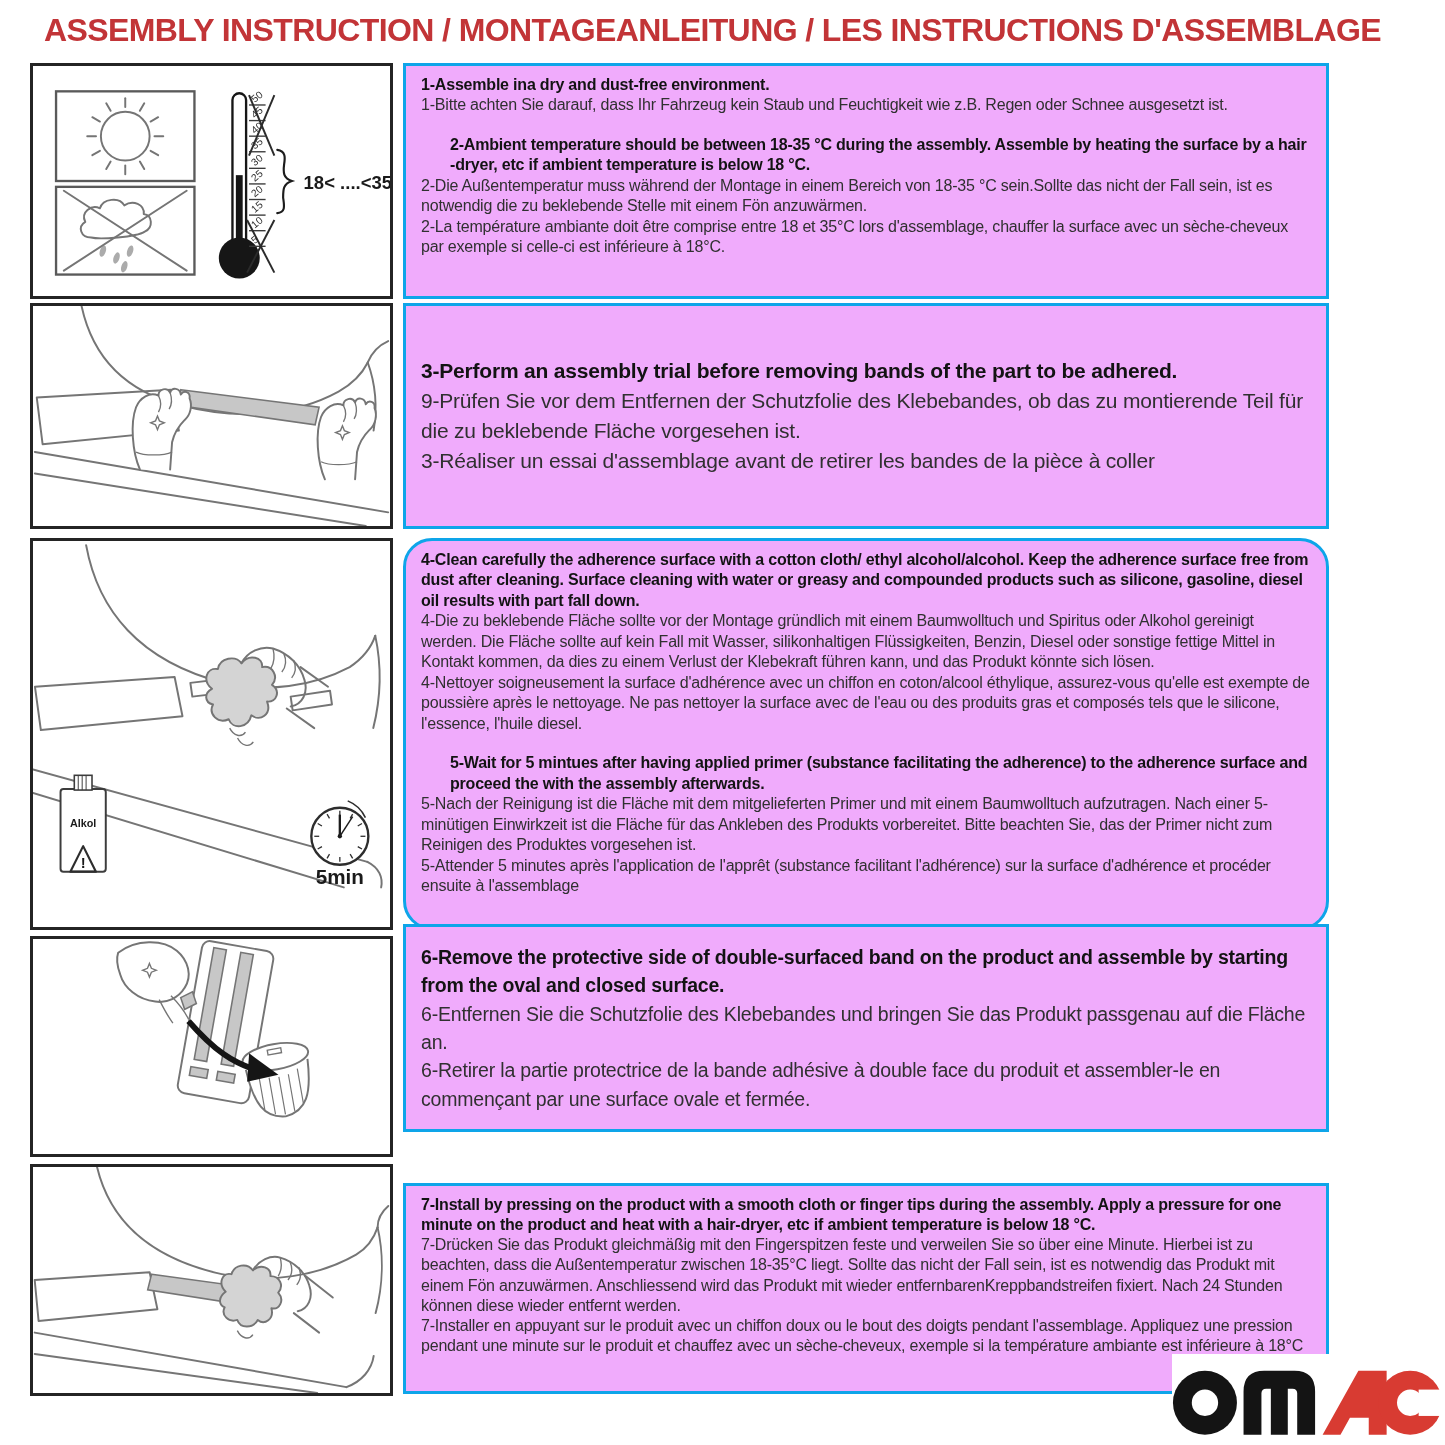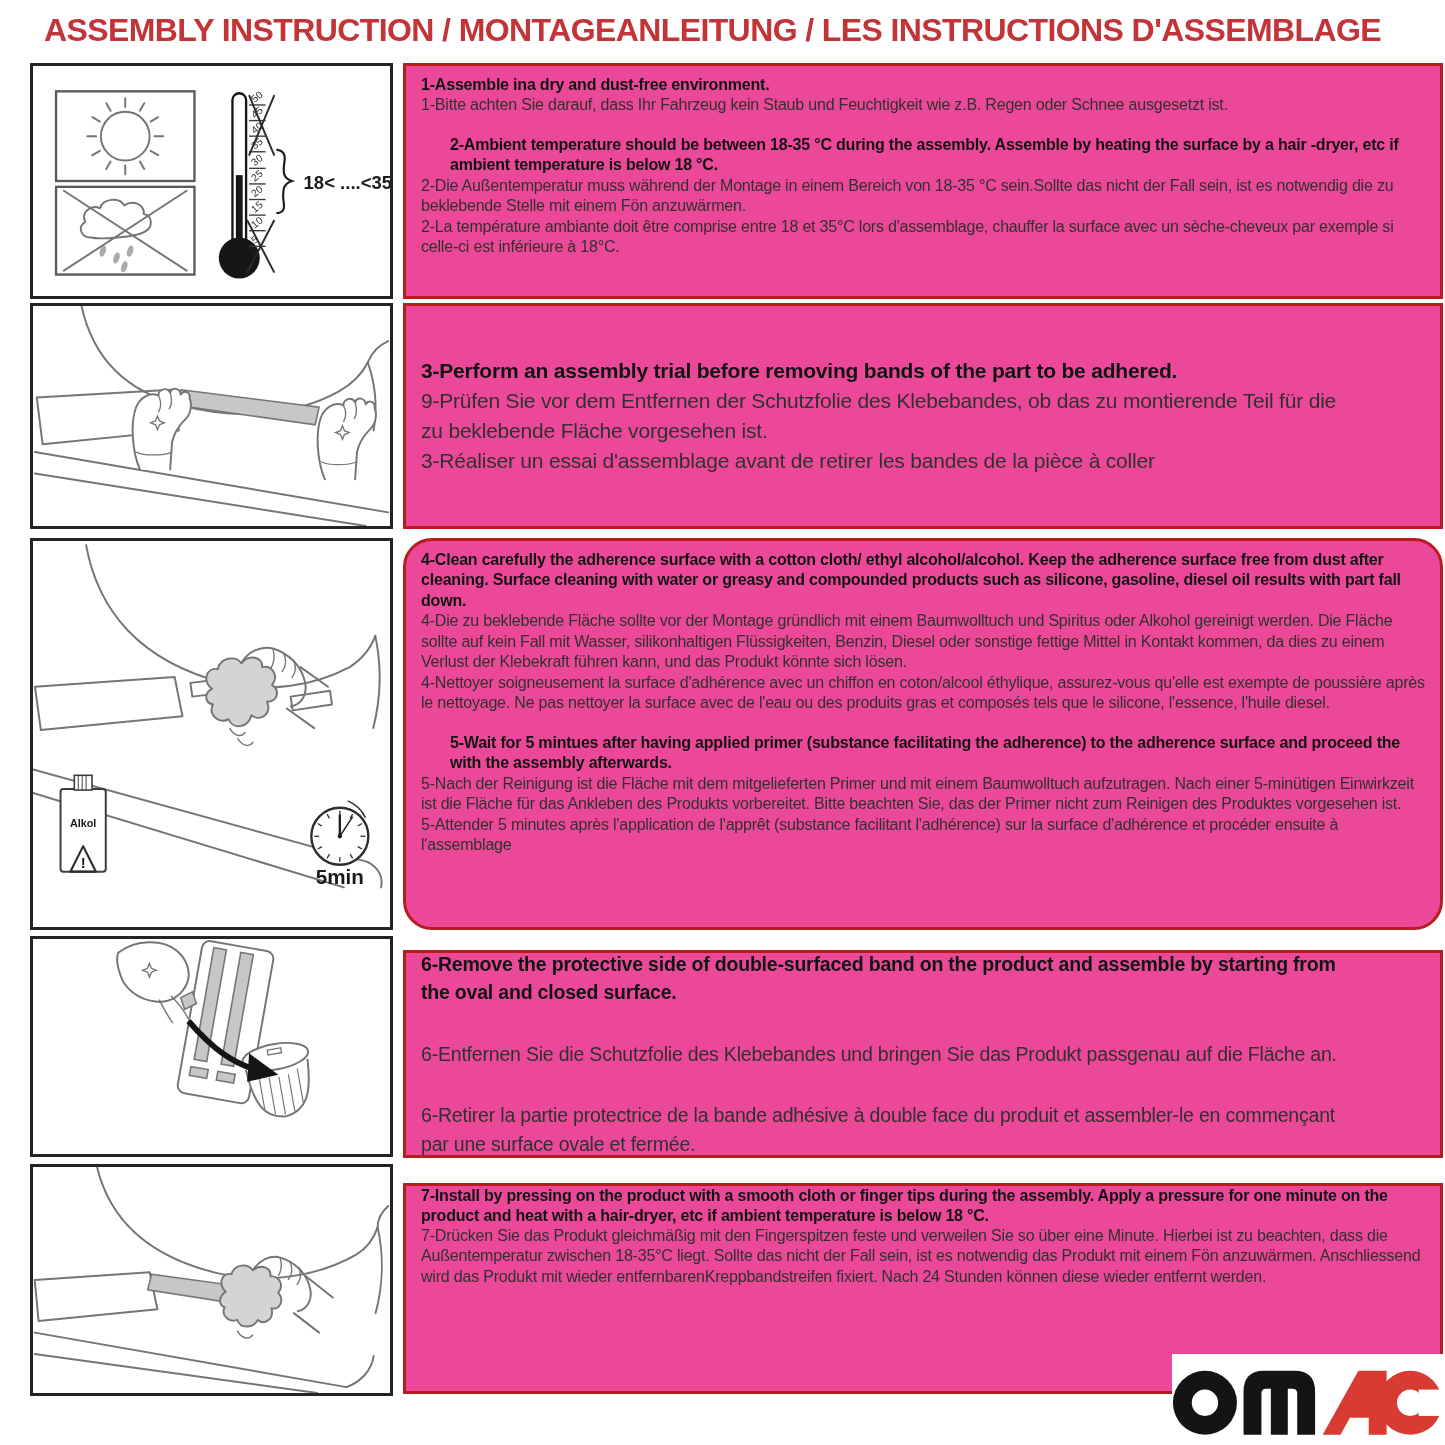--- a/index.html
+++ b/index.html
@@ -1,19 +1,19 @@
 <!DOCTYPE html>
 <html><head>
 <meta charset="utf-8">
 <style>
   html,body{margin:0;padding:0;background:#fff;}
   body{position:relative;width:1445px;height:1445px;font-family:"Liberation Sans",sans-serif;overflow:hidden;}
   .title{position:absolute;left:44px;top:12px;font-size:32px;font-weight:bold;letter-spacing:-0.6px;color:#c23437;white-space:nowrap;}
   .art-box{position:absolute;left:30px;width:363px;border:3px solid #242424;box-sizing:border-box;background:#fff;}
-  .txt-box{position:absolute;left:403px;width:1040px;border:3px solid #b91c1c;box-sizing:border-box;background:#ec4899;padding:9px 15px;}
+  .txt-box{position:absolute;left:403px;width:926px;border:3px solid #0ea5e9;box-sizing:border-box;background:#f0abfc;padding:9px 15px;}
   .txt-box p{margin:0;font-size:16px;line-height:1.28;letter-spacing:-0.2px;color:#303030;}
   .txt-box p.b{font-weight:bold;color:#131313;}
   .txt-box p.gap{margin-top:19px;margin-left:29px;}
   .center{display:flex;flex-direction:column;justify-content:center;}
   .txt-lg p{font-size:21px;line-height:1.42;max-width:935px;}
   .txt-md p{font-size:19.5px;line-height:1.46;max-width:945px;}
   .txt-sm7 p{line-height:1.26;}
   svg{display:block;width:100%;height:100%;}
   .logo{position:absolute;left:1172px;top:1354px;width:273px;height:90px;background:#fff;z-index:5;}
   .sr{position:absolute;width:1px;height:1px;overflow:hidden;clip:rect(0 0 0 0);}
@@ -226,21 +226,21 @@
       <ellipse cx="252" cy="120" rx="34" ry="13" fill="#fff" stroke="#757575" stroke-width="2"></ellipse>
       <rect x="245" y="112" width="14" height="5" fill="none" stroke="#757575" stroke-width="1.4"></rect>
     </g>
     <g>
       <path d="M 158,84 C 186,116 204,126 224,133" stroke="#151515" stroke-width="6" fill="none"></path>
       <polygon points="220,117 250,139 218,146" fill="#151515"></polygon>
     </g>
   </svg>
 </div>
 
-<div class="txt-box center txt-md" style="top:950px;height:208px;gap:33px;">
+<div class="txt-box center txt-md" style="top:924px;height:208px;">
   <p class="b">6-Remove the protective side of double-surfaced band on the product and assemble by starting from the oval and closed surface.</p>
   <p>6-Entfernen Sie die Schutzfolie des Klebebandes und bringen Sie das Produkt passgenau auf die Fläche an.</p>
   <p>6-Retirer la partie protectrice de la bande adhésive à double face du produit et assembler-le en commençant par une surface ovale et fermée.</p>
 </div>
 
 <div class="art-box" style="top:1164px;height:232px;">
   <svg viewBox="0 0 363 232">
     <g class="sketch">
       <path d="M 64,0 C 76,50 112,92 192,110 C 240,120 292,112 330,90 C 340,84 348,74 352,62"></path>
       <path d="M 352,62 C 358,88 358,120 350,150"></path>
@@ -256,23 +256,24 @@
       <path class="sketch-thin" d="M 208,168 C 212,176 220,178 224,172"></path>
     </g>
     <g>
       <path class="sketch" d="M 224,106 C 230,96 242,90 252,93 C 266,97 278,108 282,122 C 286,134 281,146 270,148"></path>
       <path class="sketch-thin" d="M 252,93 C 254,100 253,107 250,112 M 262,97 C 265,104 264,111 260,116 M 271,103 C 274,110 273,116 269,121"></path>
       <path class="sketch" d="M 278,112 L 306,134 M 266,150 L 292,170"></path>
     </g>
   </svg>
 </div>
 
-<div class="txt-box txt-sm7" style="top:1183px;height:211px;padding-top:0;">
+<div class="txt-box txt-sm7" style="top:1183px;height:211px;padding-top:9px;">
   <p class="b">7-Install by pressing on the product with a smooth cloth or finger tips during the assembly. Apply a pressure for one minute on the product and heat with a hair-dryer, etc if ambient temperature is below 18 °C.</p>
   <p>7-Drücken Sie das Produkt gleichmäßig mit den Fingerspitzen feste und verweilen Sie so über eine Minute. Hierbei ist zu beachten, dass die Außentemperatur zwischen 18-35°C liegt. Sollte das nicht der Fall sein, ist es notwendig das Produkt mit einem Fön anzuwärmen. Anschliessend wird das Produkt mit wieder entfernbarenKreppbandstreifen fixiert. Nach 24 Stunden können diese wieder entfernt werden.</p>
+  <p>7-Installer en appuyant sur le produit avec un chiffon doux ou le bout des doigts pendant l'assemblage. Appliquez une pression pendant une minute sur le produit et chauffez avec un sèche-cheveux, exemple si la température ambiante est inférieure à 18°C</p>
 </div>
 
 <div class="logo">
   <span class="sr">OMAC</span>
   <svg viewBox="0 0 290 88" preserveAspectRatio="xMidYMid meet">
     <g fill="#141414">
       <circle cx="35" cy="48" r="34"></circle>
       <circle cx="35" cy="48" r="14" fill="#ffffff"></circle>
       <path d="M 76,82 L 76,36 Q 76,14 98,14 L 130,14 Q 152,14 152,36 L 152,82 L 133,82 L 133,38 Q 133,33 128,33 L 123,33 L 123,82 L 105,82 L 105,33 L 100,33 Q 95,33 95,38 L 95,82 Z"></path>
     </g>

